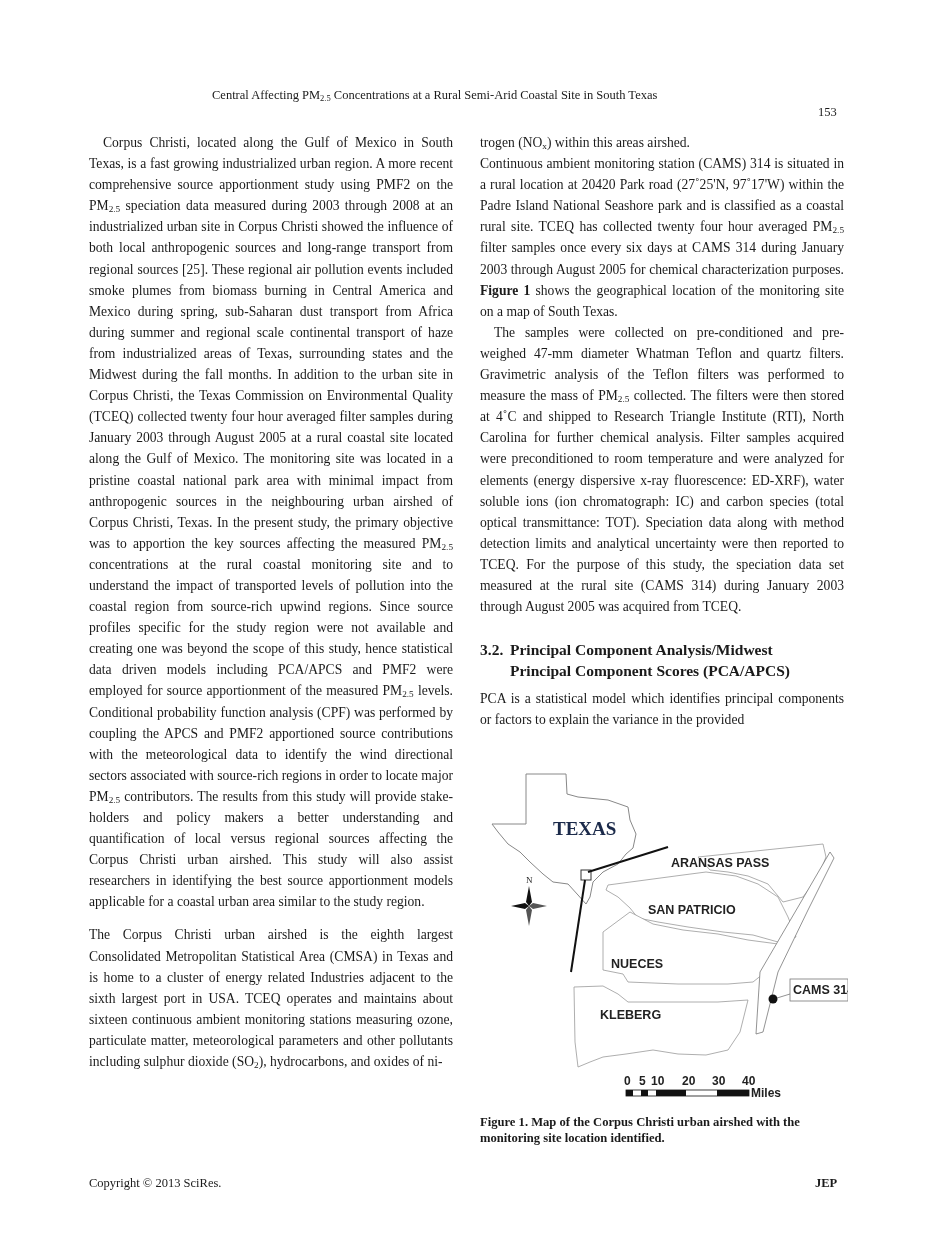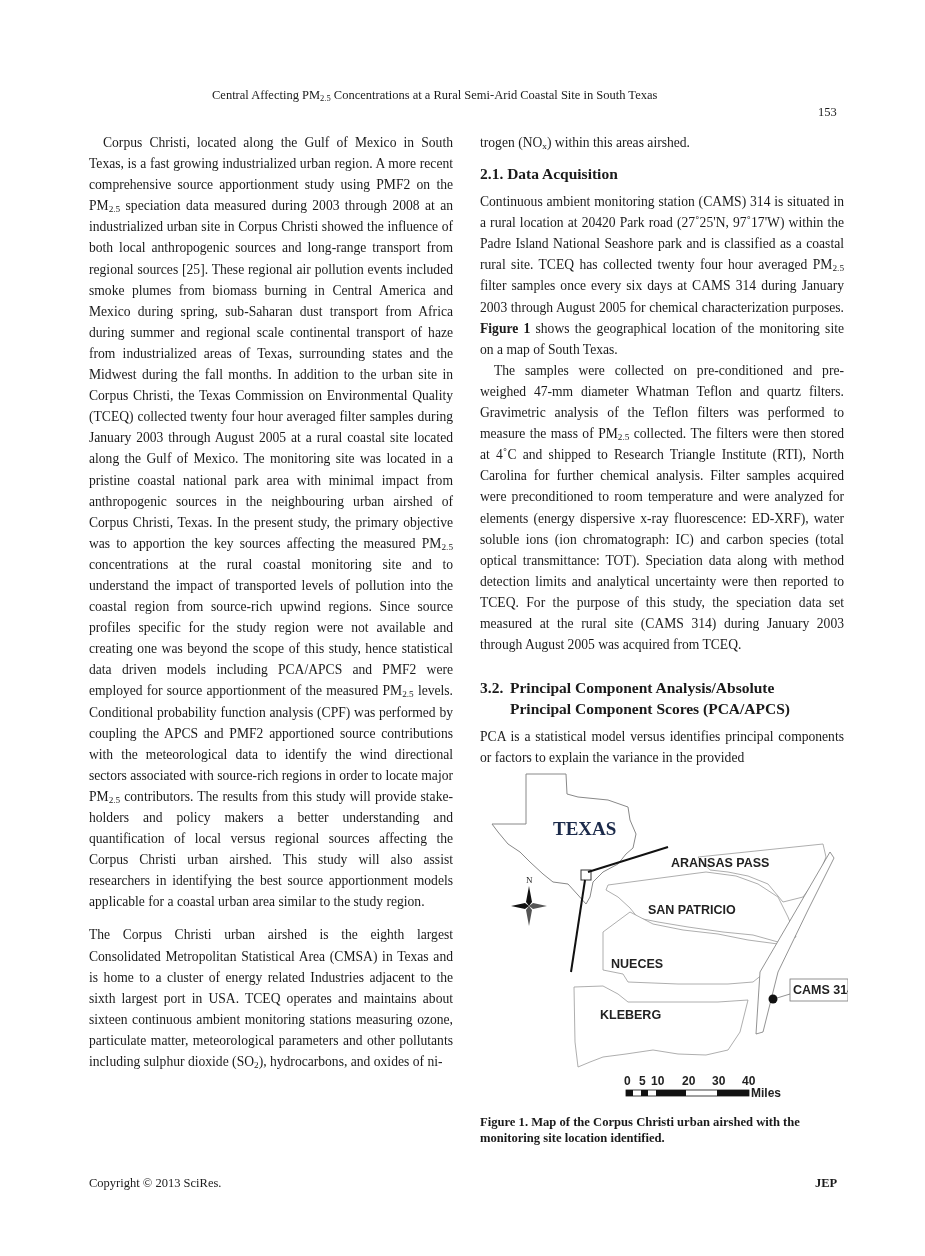--- a/index.html
+++ b/index.html
@@ -39,26 +39,25 @@
 </div>
 
 <div class="col left">
   <p class="indent"><span>Corpus Christi, located along the Gulf of Mexico in South Texas, is a fast growing industrialized urban region. A more recent comprehensive source apportionment study using PMF2 on the PM</span><sub>2.5</sub><span> speciation data measured during 2003 through 2008 at an industrialized urban site in Corpus Christi showed the influence of both local anthropogenic sources and long-range transport from regional sources [25]. These regional air pollution events included smoke plumes from biomass burning in Central America and Mexico during spring, sub-Saharan dust transport from Africa during summer and regional scale continental transport of haze from industrialized areas of Texas, surrounding states and the Midwest during the fall months. In addition to the urban site in Corpus Christi, the Texas Commission on Environmental Quality (TCEQ) collected twenty four hour averaged filter samples during January 2003 through August 2005 at a rural coastal site located along the Gulf of Mexico. The monitoring site was located in a pristine coastal national park area with minimal impact from anthropogenic sources in the neighbouring urban airshed of Corpus Christi, Texas. In the present study, the primary objective was to apportion the key sources affecting the measured PM</span><sub>2.5</sub><span> concentrations at the rural coastal monitoring site and to understand the impact of transported levels of pollution into the coastal region from source-rich upwind regions. Since source profiles specific for the study region were not available and creating one was beyond the scope of this study, hence statistical data driven models including PCA/APCS and PMF2 were employed for source apportionment of the measured PM</span><sub>2.5</sub><span> levels. Conditional probability function analysis (CPF) was performed by coupling the APCS and PMF2 apportioned source contributions with the meteorological data to identify the wind directional sectors associated with source-rich regions in order to locate major PM</span><sub>2.5</sub><span> contributors. The results from this study will provide stake-holders and policy makers a better understanding and quantification of local versus regional sources affecting the Corpus Christi urban airshed. This study will also assist researchers in identifying the best source apportionment models applicable for a coastal urban area similar to the study region.</span></p>
   <div class="gap"></div>
   <p><span>The Corpus Christi urban airshed is the eighth largest Consolidated Metropolitan Statistical Area (CMSA) in Texas and is home to a cluster of energy related Industries adjacent to the sixth largest port in USA. TCEQ operates and maintains about sixteen continuous ambient monitoring stations measuring ozone, particulate matter, meteorological parameters and other pollutants including sulphur dioxide (SO</span><sub>2</sub><span>), hydrocarbons, and oxides of ni-</span></p>
 </div>
 
 <div class="col right">
   <p><span>trogen (NO</span><sub>x</sub><span>) within this areas airshed.</span></p>
-  <h3 class="sub">2.1. Data Acquisition</h3>
   <p><span>Continuous ambient monitoring station (CAMS) 314 is situated in a rural location at 20420 Park road (27˚25'N, 97˚17'W) within the Padre Island National Seashore park and is classified as a coastal rural site. TCEQ has collected twenty four hour averaged PM</span><sub>2.5</sub><span> filter samples once every six days at CAMS 314 during January 2003 through August 2005 for chemical characterization purposes. </span><b>Figure 1</b><span> shows the geographical location of the monitoring site on a map of South Texas.</span></p>
   <p class="indent"><span>The samples were collected on pre-conditioned and pre-weighed 47-mm diameter Whatman Teflon and quartz filters. Gravimetric analysis of the Teflon filters was performed to measure the mass of PM</span><sub>2.5</sub><span> collected. The filters were then stored at 4˚C and shipped to Research Triangle Institute (RTI), North Carolina for further chemical analysis. Filter samples acquired were preconditioned to room temperature and were analyzed for elements (energy dispersive x-ray fluorescence: ED-XRF), water soluble ions (ion chromatograph: IC) and carbon species (total optical transmittance: TOT). Speciation data along with method detection limits and analytical uncertainty were then reported to TCEQ. For the purpose of this study, the speciation data set measured at the rural site (CAMS 314) during January 2003 through August 2005 was acquired from TCEQ.</span></p>
   <div class="gap"></div>
-  <h3 class="sub"><span class="num">3.2.</span><span>Principal Component Analysis/Absolute</span><span class="cont">Principal Component Scores (PCA/APCS)</span></h3>
-  <p>PCA is a statistical model versus identifies principal components or factors to explain the variance in the provided</p>
+  <h3 class="sub"><span class="num">3.2.</span><span>Principal Component Analysis/Midwest</span><span class="cont">Principal Component Scores (PCA/APCS)</span></h3>
+  <p>PCA is a statistical model which identifies principal components or factors to explain the variance in the provided</p>
 </div>
 
 <div class="figure">
   <svg viewBox="0 0 370 330" xmlns="http://www.w3.org/2000/svg">
 
     <path d="M48,2 L88,2 L89,22 L100,25 L130,28 L150,35 L152,48 L158,62 L155,76 L148,82 L140,92 L125,100 L115,110 L112,125 L108,132 L100,123 L90,112 L75,110 L65,102 L52,90 L42,80 L30,72 L20,60 L14,52 L48,52 Z" fill="#fff" stroke="#888" stroke-width="1"></path>
     <text class="map-title" x="75" y="63">TEXAS</text>
 
     <rect x="103" y="98" width="10" height="10" fill="none" stroke="#333" stroke-width="1"></rect>
 

